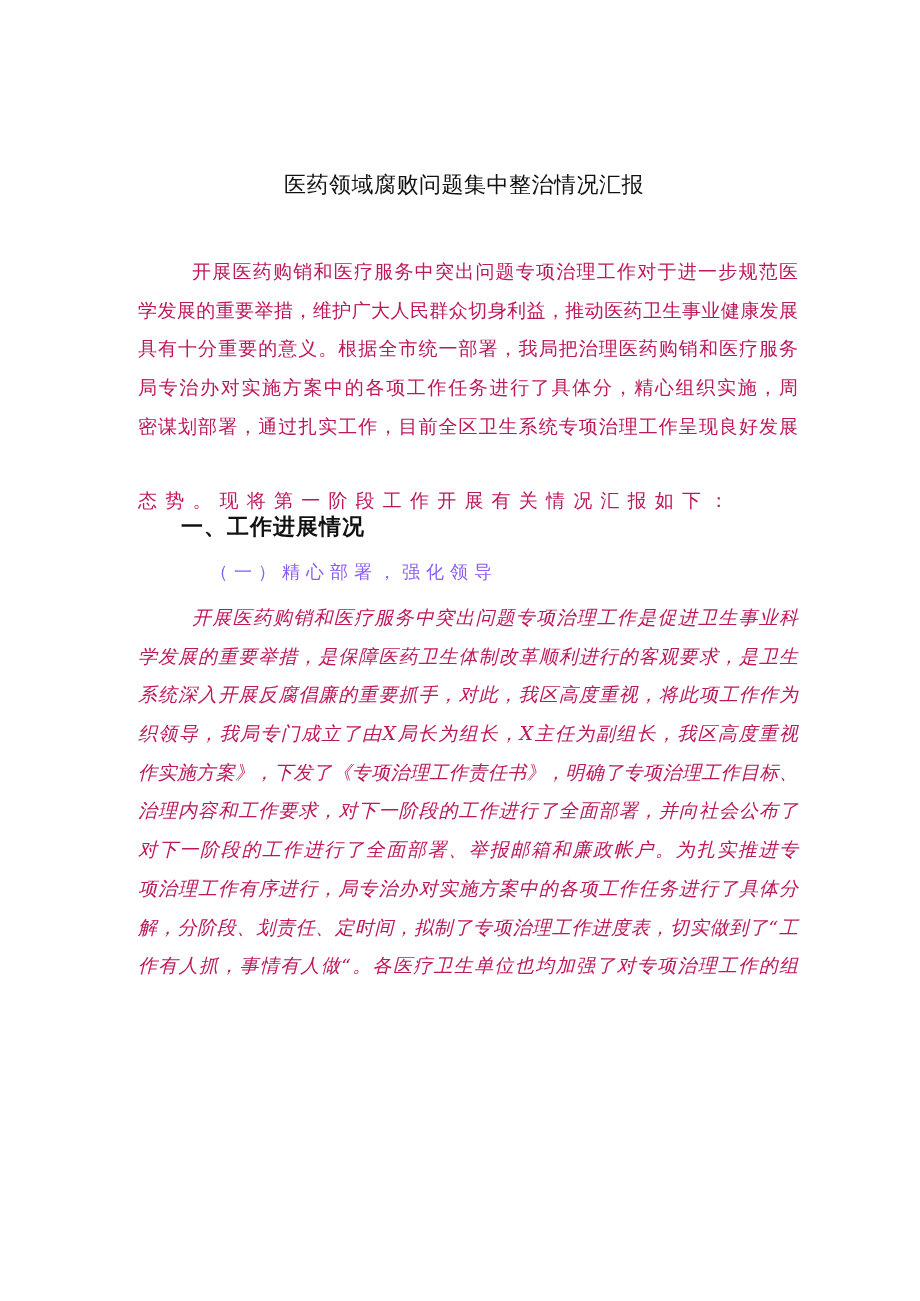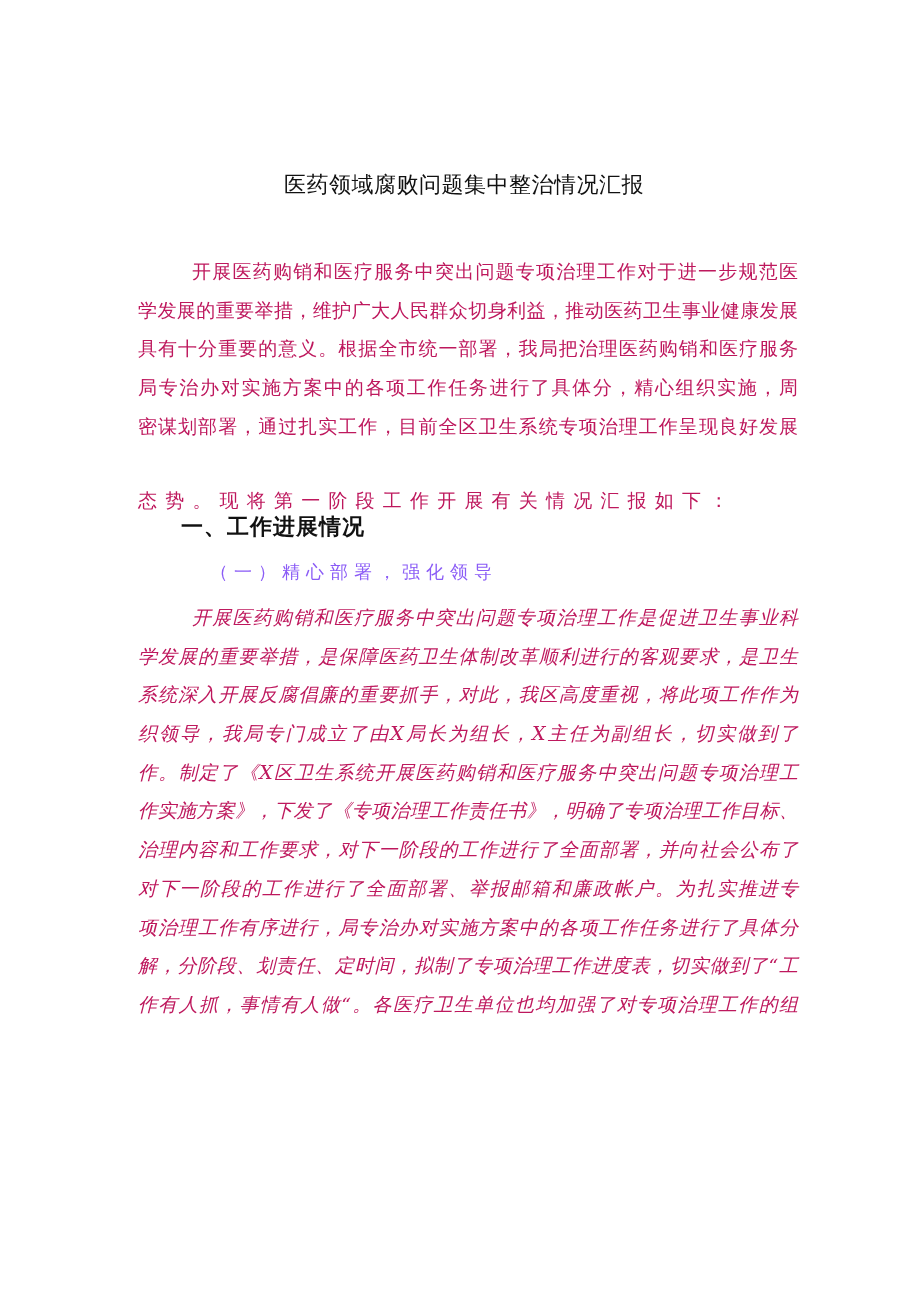--- a/index.html
+++ b/index.html
@@ -33,22 +33,21 @@
     <div class="line last">态势。现将第一阶段工作开展有关情况汇报如下：</div>
   </div>
 
   <div class="h1">一、工作进展情况</div>
   <div class="h2">（一）精心部署，强化领导</div>
 
   <div class="body-lines" style="top:598px;font-style:italic;">
     <div class="line first">开展医药购销和医疗服务中突出问题专项治理工作是促进卫生事业科</div>
     <div class="line">学发展的重要举措，是保障医药卫生体制改革顺利进行的客观要求，是卫生</div>
     <div class="line">系统深入开展反腐倡廉的重要抓手，对此，我区高度重视，将此项工作作为</div>
-    <div class="line">织领导，我局专门成立了由X局长为组长，X主任为副组长，切实做到了</div>
-    <div class="line">作。制定了《X区卫生系统开展医药购销和医疗服务中突出问题专项治理工</div>
+    <div class="line">织领导，我局专门成立了由X局长为组长，X主任为副组长，我区高度重视</div>
     <div class="line">作实施方案》，下发了《专项治理工作责任书》，明确了专项治理工作目标、</div>
     <div class="line">治理内容和工作要求，对下一阶段的工作进行了全面部署，并向社会公布了</div>
     <div class="line">对下一阶段的工作进行了全面部署、举报邮箱和廉政帐户。为扎实推进专</div>
     <div class="line">项治理工作有序进行，局专治办对实施方案中的各项工作任务进行了具体分</div>
     <div class="line">解，分阶段、划责任、定时间，拟制了专项治理工作进度表，切实做到了“工</div>
     <div class="line">作有人抓，事情有人做“。各医疗卫生单位也均加强了对专项治理工作的组</div>
   </div>
 </div>
 
 </body></html>

